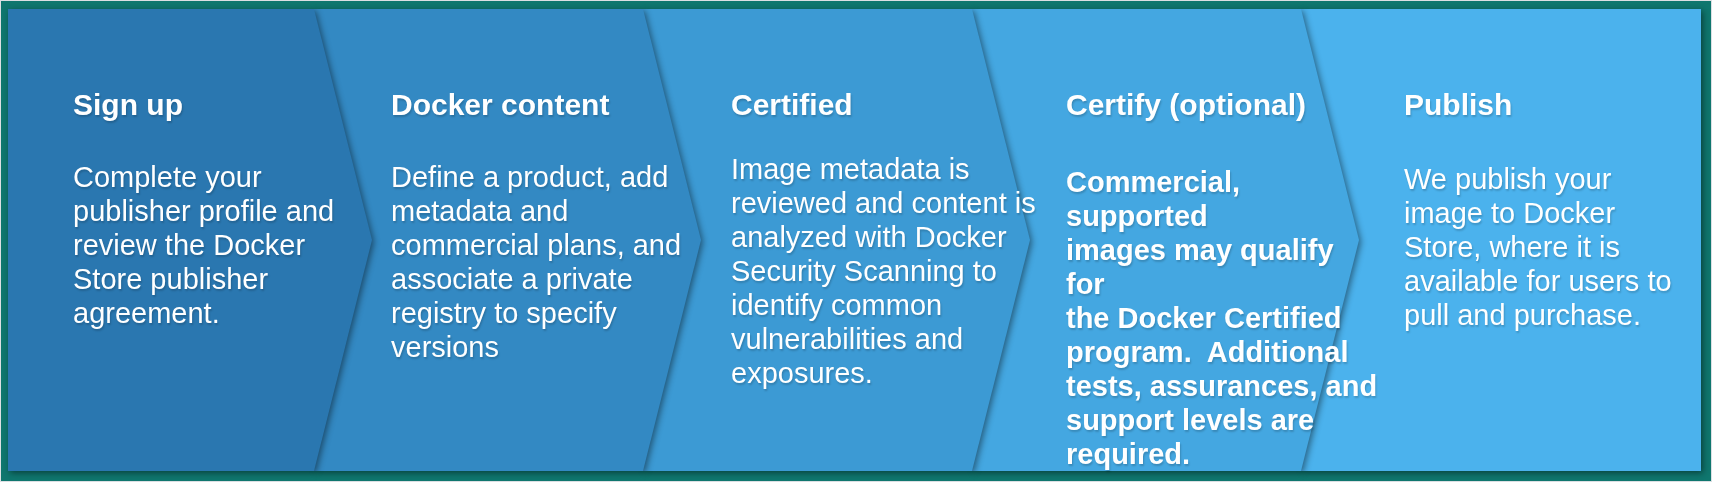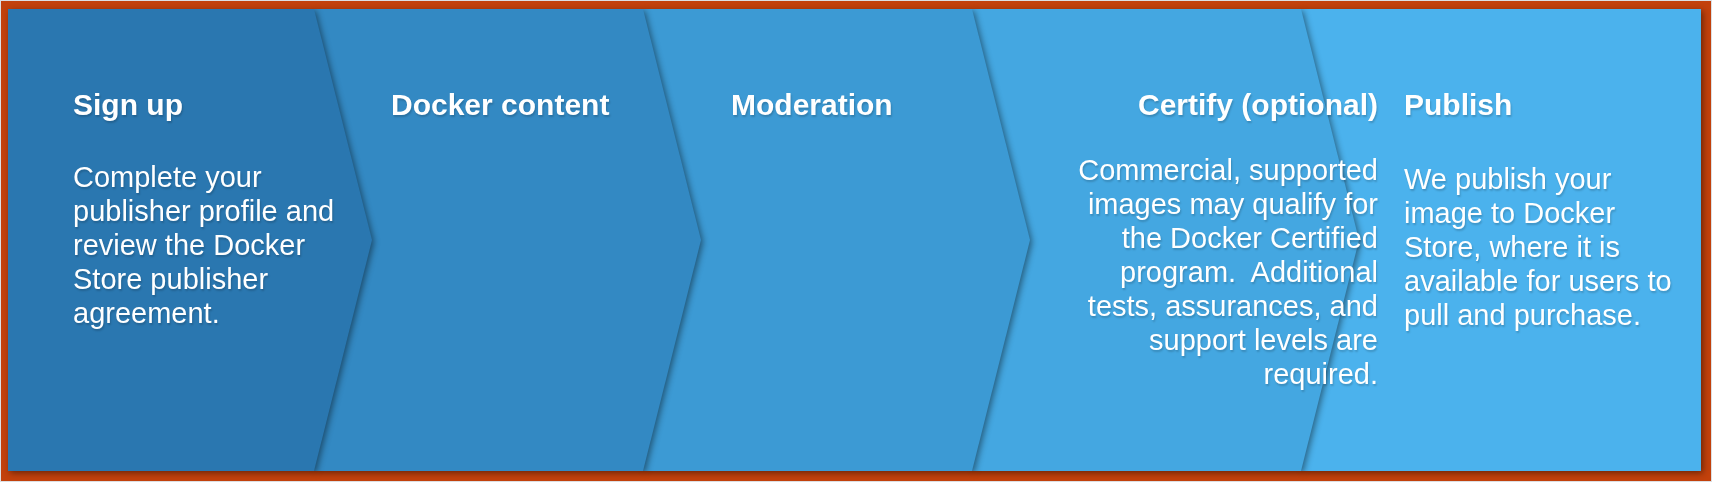--- a/index.html
+++ b/index.html
@@ -5,21 +5,21 @@
   html, body {
     margin: 0;
     padding: 0;
     background: #ffffff;
     font-family: "Liberation Sans", sans-serif;
   }
   .canvas {
     position: relative;
     width: 1712px;
     height: 482px;
-    background: #c2410c;
+    background: #0f766e;
     box-sizing: border-box;
     border: 1px solid #dcdfe3;
     overflow: hidden;
   }
   .shapes-svg {
     position: absolute;
     left: 0;
     top: 0;
     width: 1712px;
     height: 482px;
@@ -43,24 +43,24 @@
   }
   .step-text p {
     margin: 37px 0 0 0;
     font-size: 29px;
     line-height: 34px;
     white-space: pre-wrap;
   }
   .col1 { left: 72px; }
   .col2 { left: 390px; }
   .col3 { left: 730px; }
-  .col4 { left: 1065px; text-align: right; }
+  .col4 { left: 1065px; }
   .col5 { left: 1403px; }
   .col3 p { margin-top: 29px; }
-  .col4 p { margin-top: 30px; }
+  .col4 p { margin-top: 42px; font-weight: bold; }
   .col5 p { margin-top: 39px; }
 </style>
 </head>
 <body>
 
 <div class="canvas">
 
   <svg class="shapes-svg" viewBox="0 0 1712 482" aria-hidden="true">
 
     <polygon points="1300,8 1700,8 1700,470 1300,470" fill="#4BB2ED"></polygon>
@@ -74,24 +74,37 @@
     <h2>Sign up</h2>
     <p>Complete your
 publisher profile and
 review the Docker
 Store publisher
 agreement.</p>
   </div>
 
   <div class="step-text col2">
     <h2>Docker content</h2>
+    <p>Define a product, add
+metadata and
+commercial plans, and
+associate a private
+registry to specify
+versions</p>
   </div>
 
   <div class="step-text col3">
-    <h2>Moderation</h2>
+    <h2>Certified</h2>
+    <p>Image metadata is
+reviewed and content is
+analyzed with Docker
+Security Scanning to
+identify common
+vulnerabilities and
+exposures.</p>
   </div>
 
   <div class="step-text col4">
     <h2>Certify (optional)</h2>
     <p>Commercial, supported
 images may qualify for
 the Docker Certified
 program.  Additional
 tests, assurances, and
 support levels are

